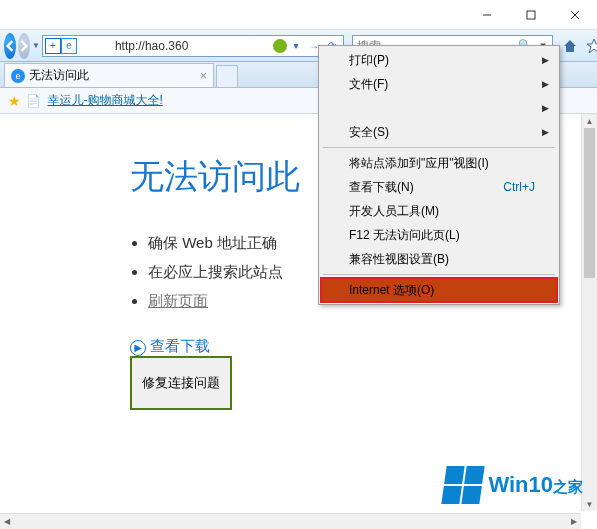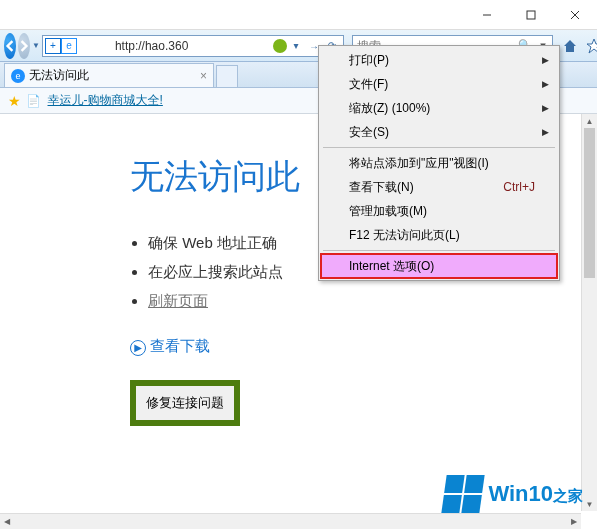--- a/index.html
+++ b/index.html
@@ -97,37 +97,37 @@
     position:relative;
     height: calc(100% - 30px - 32px - 26px - 26px);
     overflow:hidden;
   }
   .err-title{font-size:34px;color:#1a75cf;font-weight:400;margin-bottom:34px;}
   .err-list{list-style:disc;padding-left:18px;font-size:15px;color:#333;}
   .err-list li{margin:10px 0;}
   .refresh-link{color:#737373;}
   .detail-row{margin-top:26px;font-size:15px;color:#1a75cf;cursor:pointer;}
   .detail-caret{width:16px;height:16px;border:1px solid #1a75cf;border-radius:50%;display:inline-flex;align-items:center;justify-content:center;font-size:10px;margin-right:4px;}
-  .fix-btn{margin-top:24px;padding:8px 10px;background:#f0f0f0;border:6px solid #4d7c0f;font-size:13px;font-family:inherit;}
+  .fix-btn{padding:16px 10px;background:#f0f0f0;border:2px solid #4d7c0f;font-size:13px;font-family:inherit;}
   .context-menu {
     position:absolute; left:318px; top:45px;
     width:242px;
     background:#f0f0f0; border:1px solid #a0a0a0;
     box-shadow:2px 2px 4px rgba(0,0,0,0.25);
     padding:2px;
     font-size:12px;
   }
   .menu-item{height:24px;display:flex;align-items:center;padding:0 22px 0 28px;position:relative;color:#000;}
-  .menu-item .shortcut{margin-left:auto;color:#7f1d1d;}
+  .menu-item .shortcut{margin-left:auto;color:#0369a1;}
   .menu-item .sub-arrow{position:absolute;right:8px;font-size:9px;color:#333;}
   .menu-sep{height:1px;background:#c0c0c0;margin:3px 2px;}
-  .menu-item.hl{background:#f0abfc;}
+  .menu-item.hl{background:#c2410c;}
   .menu-item.boxed{outline:2px solid #e02020;outline-offset:-1px;}
   .watermark{
-    position:absolute;right:14px;bottom:16px;
+    position:absolute;right:14px;bottom:25px;
     font-size:22px;color:#0a84d1;font-weight:700;
     display:flex;align-items:center;gap:6px;
   }
   .winlogo{display:grid;grid-template-columns:18px 18px;grid-template-rows:18px 18px;gap:2px;transform:skewX(-8deg);}
   .winlogo span{background:#0a84d1;}
   .scroll-v{position:absolute;right:0;top:114px;bottom:18px;width:16px;background:#f0f0f0;border-left:1px solid #ddd;}
   .scroll-v .thumb{position:absolute;top:14px;left:2px;right:2px;height:150px;background:#c8c8c8;}
   .scroll-v .arr{position:absolute;left:0;right:0;height:14px;display:flex;align-items:center;justify-content:center;font-size:8px;color:#666;}
   .scroll-v .arr.up{top:0;} .scroll-v .arr.dn{bottom:0;}
   .scroll-h{position:absolute;left:0;right:16px;bottom:0;height:16px;background:#f0f0f0;border-top:1px solid #ddd;}
@@ -247,40 +247,42 @@
 <div class="context-menu">
   <div class="menu-item">
       <span>打印(P)</span>
       <span class="sub-arrow">▶</span>
     </div>
   <div class="menu-item">
       <span>文件(F)</span>
       <span class="sub-arrow">▶</span>
     </div>
   <div class="menu-item">
-      <span>缩放(Z) (100%)</span>
       <span class="sub-arrow">▶</span>
     </div>
   <div class="menu-item">
       <span>安全(S)</span>
       <span class="sub-arrow">▶</span>
     </div>
   <div class="menu-sep"></div>
   <div class="menu-item">
       <span>将站点添加到"应用"视图(I)</span>
     </div>
   <div class="menu-item">
       <span>查看下载(N)</span>
       <span class="shortcut">Ctrl+J</span>
     </div>
   <div class="menu-item">
-      <span>管理加载项(M)</span>
+      <span>开发人员工具(M)</span>
     </div>
   <div class="menu-item">
       <span>F12 无法访问此页(L)</span>
+    </div>
+  <div class="menu-item">
+      <span>兼容性视图设置(B)</span>
     </div>
   <div class="menu-sep"></div>
   <div class="menu-item hl boxed">
       <span>Internet 选项(O)</span>
     </div>
 </div>
 
 <div class="watermark">
   <span class="winlogo">
       <span></span>

